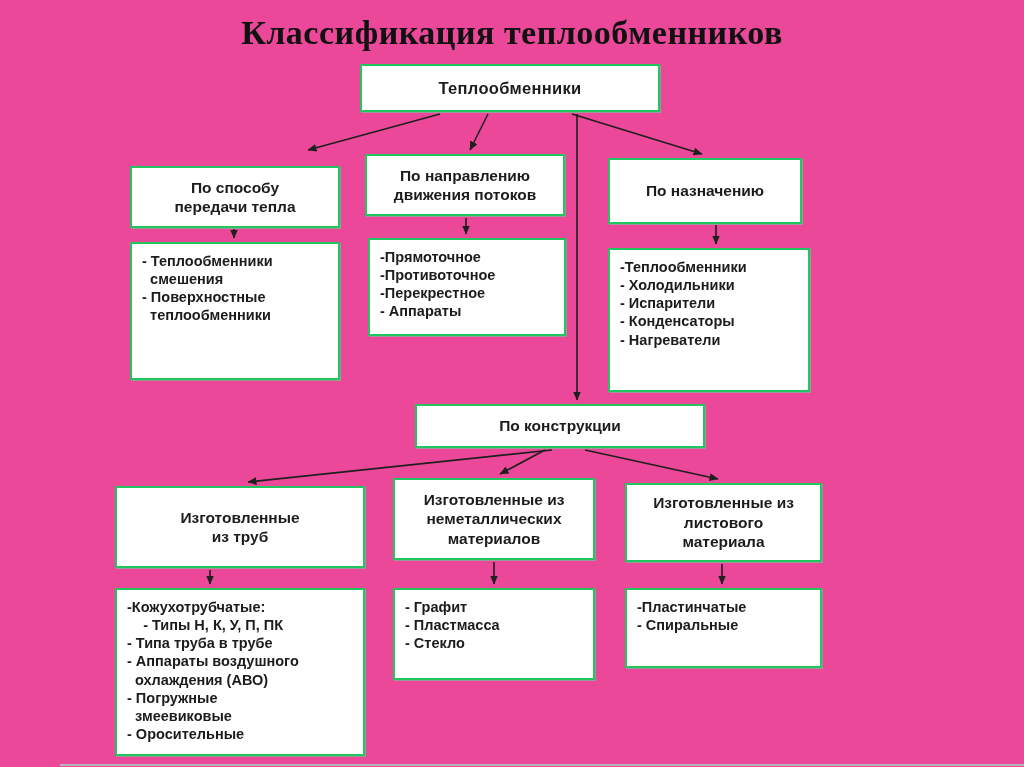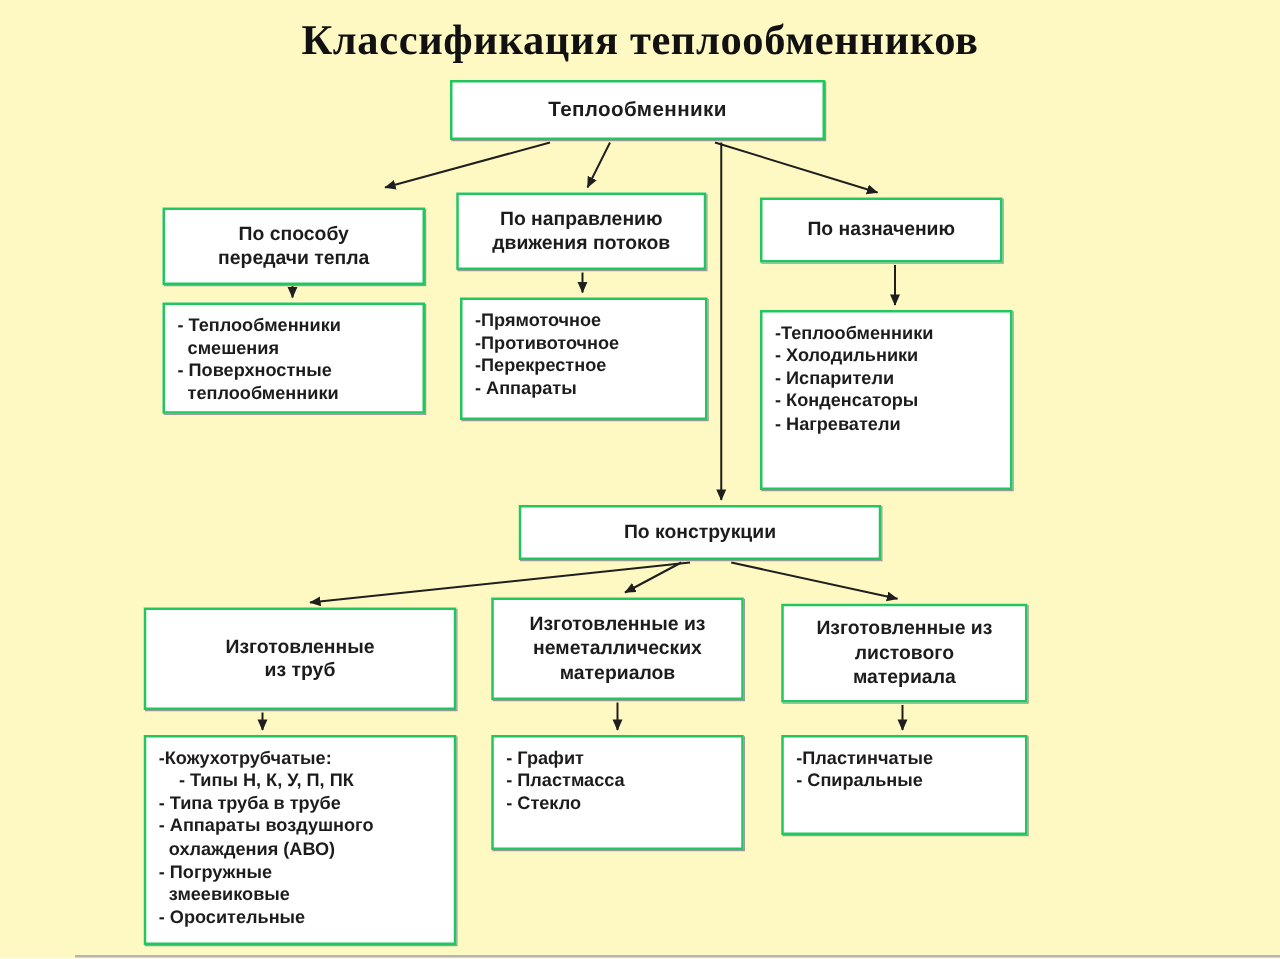--- a/index.html
+++ b/index.html
@@ -1,20 +1,20 @@
 <!DOCTYPE html>
 <html><head>
 <meta charset="utf-8">
 <style>
   html, body { margin: 0; padding: 0; background: #ffffff; }
   .canvas {
     position: relative;
     width: 1024px;
     height: 767px;
-    background: #fef9c3;
+    background: #ec4899;
     overflow: hidden;
     font-family: "Liberation Sans", sans-serif;
     color: #1c1c1c;
   }
   .title {
     position: absolute;
     top: 14px;
     left: 0;
     width: 100%;
     margin: 0;
@@ -97,25 +97,25 @@
   <div class="box headerbox" style="left:130px; top:166px; width:210px; height:62px;">
     <span class="txt">По способу
 передачи тепла</span>
   </div>
 
   <div class="box headerbox" style="left:365px; top:154px; width:200px; height:62px;">
     <span class="txt">По направлению
 движения потоков</span>
   </div>
 
-  <div class="box headerbox" style="left:608px; top:158px; width:194px; height:52px;">
+  <div class="box headerbox" style="left:608px; top:158px; width:194px; height:66px;">
     <span class="txt">По назначению</span>
   </div>
 
-  <div class="box listbox" style="left:130px; top:242px; width:210px; height:89px;">
+  <div class="box listbox" style="left:130px; top:242px; width:210px; height:138px;">
     <span class="txt">- Теплообменники
   смешения
 - Поверхностные
   теплообменники</span>
   </div>
 
   <div class="box listbox" style="left:368px; top:238px; width:198px; height:98px;">
     <span class="txt">-Прямоточное
 -Противоточное
 -Перекрестное

